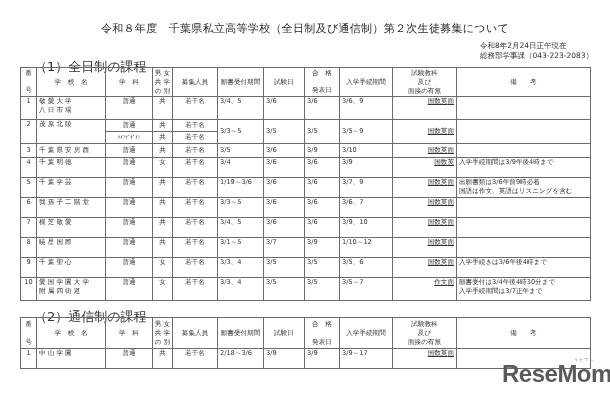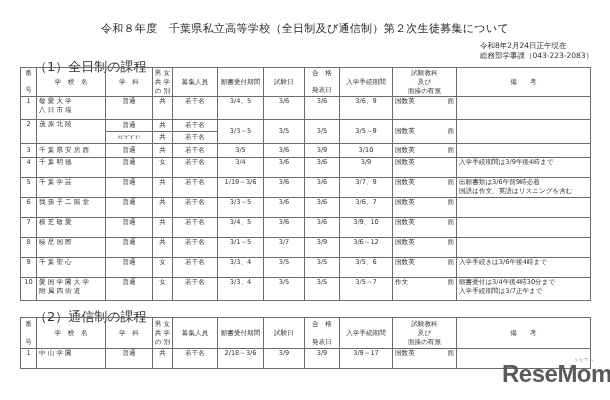--- a/index.html
+++ b/index.html
@@ -9,23 +9,23 @@
            font-size:11px; letter-spacing:0.3px; color:#2a2a2a; }
   .meta { position:absolute; left:480px; font-size:7.5px; color:#333; }
   .section { position:absolute; left:34px; font-size:13px; color:#333; }
   table { position:absolute; left:20px; border-collapse:collapse; table-layout:fixed;
           font-size:6.6px; color:#333; }
   td, th { border:1px solid #6b6b6b; padding:0 2px; overflow:hidden; white-space:nowrap;
            font-weight:normal; vertical-align:middle; line-height:9px; }
   table { border:1.5px solid #555; }
   th { text-align:center; }
   .c { text-align:center; }
-  .r { text-align:center; }
+  .r { text-align:left; }
   .l { text-align:left;margin-left:44px; }
-  .subj { display:flex; justify-content:space-between; }
+  .subj { display:flex; justify-content:flex-end;text-decoration:underline; }
   .small { font-size:5px; }
   .logo { position:absolute; left:502px; top:360px; font-family:"Liberation Sans", sans-serif;
           font-weight:bold; font-size:24px; color:#5a5a5a; letter-spacing:-0.5px; }
   .logo-kana { position:absolute; left:574px; top:357px; font-size:4px; color:#777; letter-spacing:1px; }
 </style>
 </head>
 <body>
 
 <div class="title">令和８年度　千葉県私立高等学校（全日制及び通信制）第２次生徒募集について</div>
 <div class="meta" style="top:41px;">令和8年2月24日正午現在</div>
@@ -226,21 +226,21 @@
 
     <tr style="height:20px">
       <td class="c" style="vertical-align:top">8</td>
       <td class="l" style="vertical-align:top">暁 星 国 際</td>
       <td class="c" style="vertical-align:top">普通</td>
       <td class="c" style="vertical-align:top">共</td>
       <td class="c" style="vertical-align:top">若干名</td>
       <td class="r" style="vertical-align:top">3/1～5</td>
       <td class="r" style="vertical-align:top">3/7</td>
       <td class="r" style="vertical-align:top">3/9</td>
-      <td class="r" style="vertical-align:top">3/6～12</td>
+      <td class="r" style="vertical-align:top">1/10～12</td>
       <td style="vertical-align:top">
           <div class="subj">
             <span>国数英</span>
             <span>面</span>
           </div>
         </td>
       <td class="l" style="vertical-align:top"></td>
     </tr>
 
     <tr style="height:20px">

